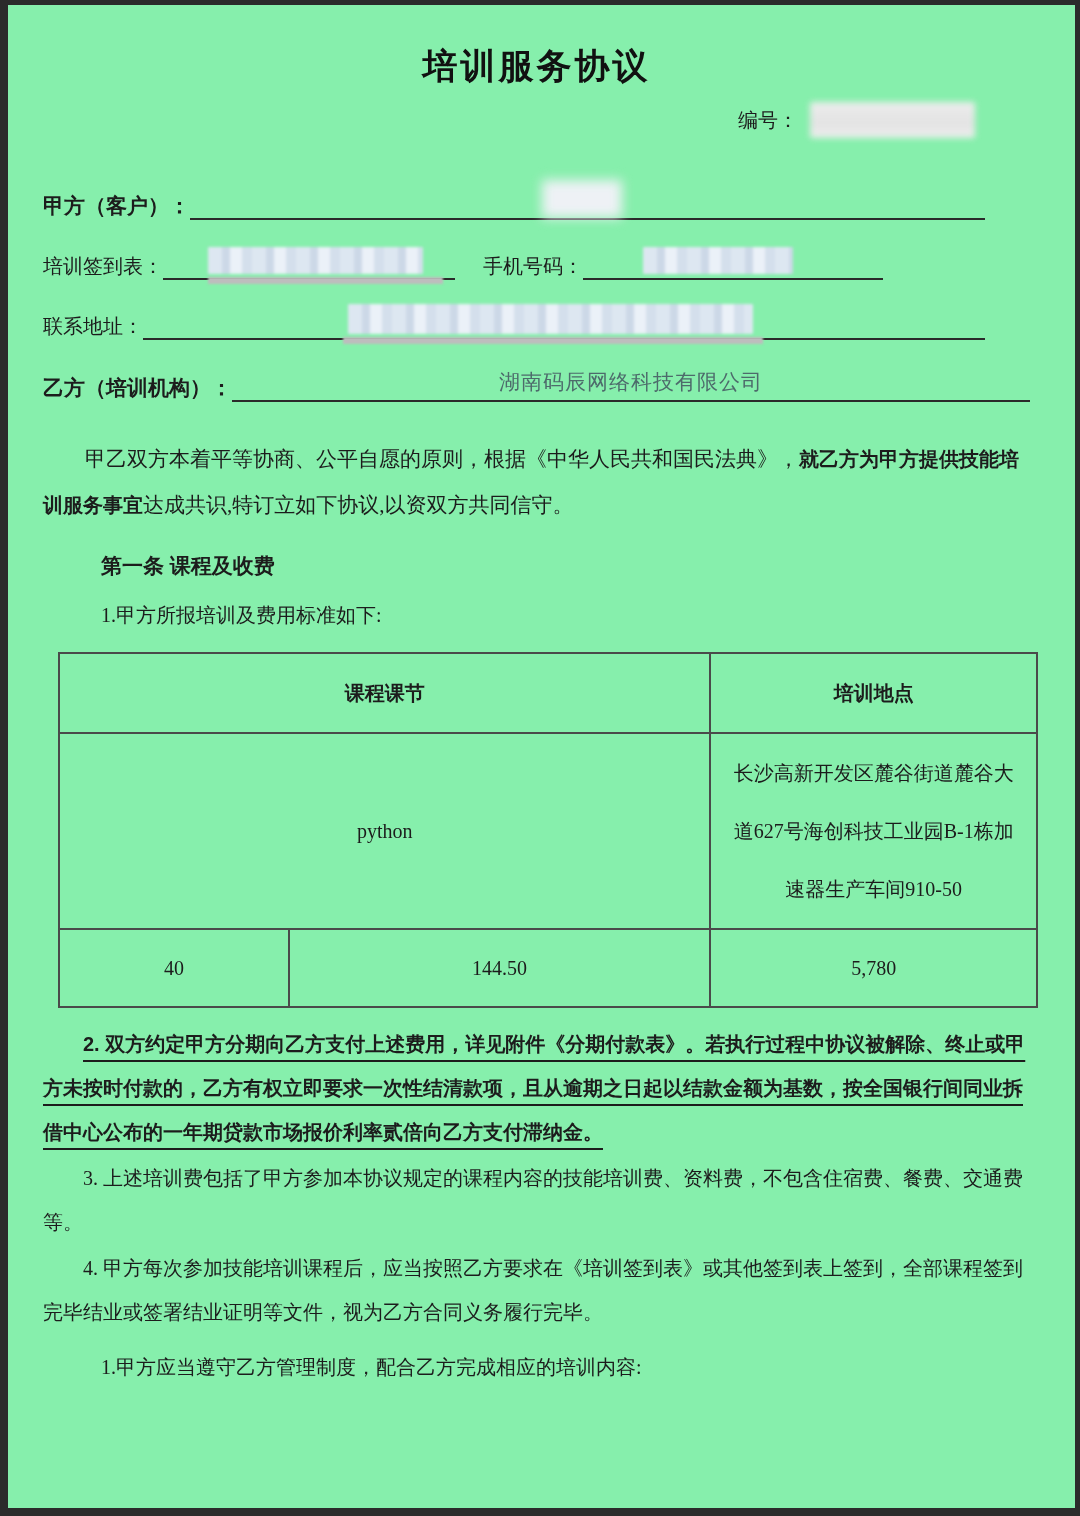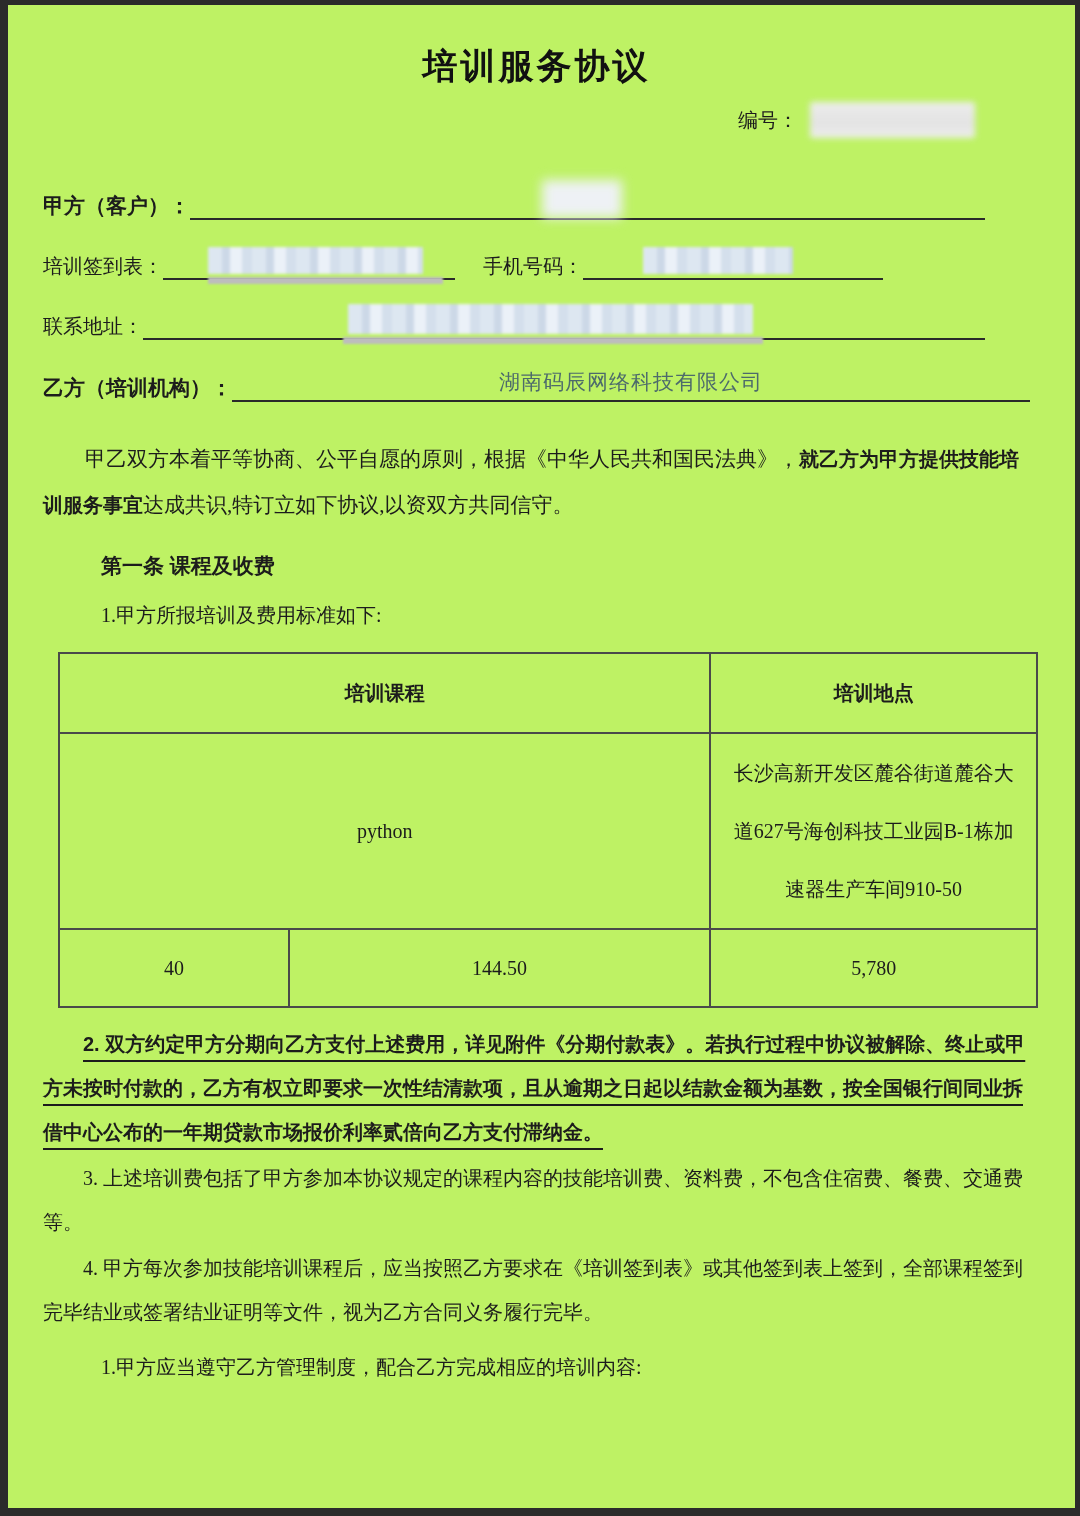--- a/index.html
+++ b/index.html
@@ -5,21 +5,21 @@
   * { box-sizing: border-box; }
   html,body { margin:0; padding:0; }
   body {
     width:1080px; height:1516px;
     background:#2b2b2b;
     font-family:"Liberation Serif","DejaVu Serif",serif;
     color:#1c1c1c;
   }
   .page {
     position:absolute; left:8px; top:5px; width:1067px; height:1503px;
-    background:#bef264;
+    background:#86efac;
     padding:22px 45px 20px 35px;
     overflow:hidden;
   }
   .hei { font-family:"Liberation Sans","DejaVu Sans",sans-serif; }
 
   .doc-title {
     text-align:center; font-size:35px; font-weight:bold;
     letter-spacing:3px; margin-top:16px; color:#111;
   }
   .number-row {
@@ -148,21 +148,21 @@
 
   <p class="intro"><span>甲乙双方本着平等协商、公平自愿的原则，根据《中华人民共和国民法典》，</span><b>就乙方为甲方提供技能培训服务事宜</b><span>达成共识,特订立如下协议,以资双方共同信守。</span></p>
 
   <div class="sec-heading hei">第一条 课程及收费</div>
 
   <div class="num-item">1.甲方所报培训及费用标准如下:</div>
 
   <table class="fee">
     <tbody>
         <tr class="r-head">
-      <td colspan="2" class="th-bold" style="width:66.6%;">培训课程</td>
+      <td colspan="2" class="th-bold" style="width:66.6%;">课程课节</td>
       <td class="th-bold" style="width:33.4%;">培训地点</td>
     </tr>
     <tr class="r-body">
       <td colspan="2">python</td>
       <td class="addr-cell">长沙高新开发区麓谷街道麓谷大道627号海创科技工业园B-1栋加速器生产车间910-50</td>
     </tr>
     <tr class="r-val">
       <td>40</td>
       <td>144.50</td>
       <td>5,780</td>

